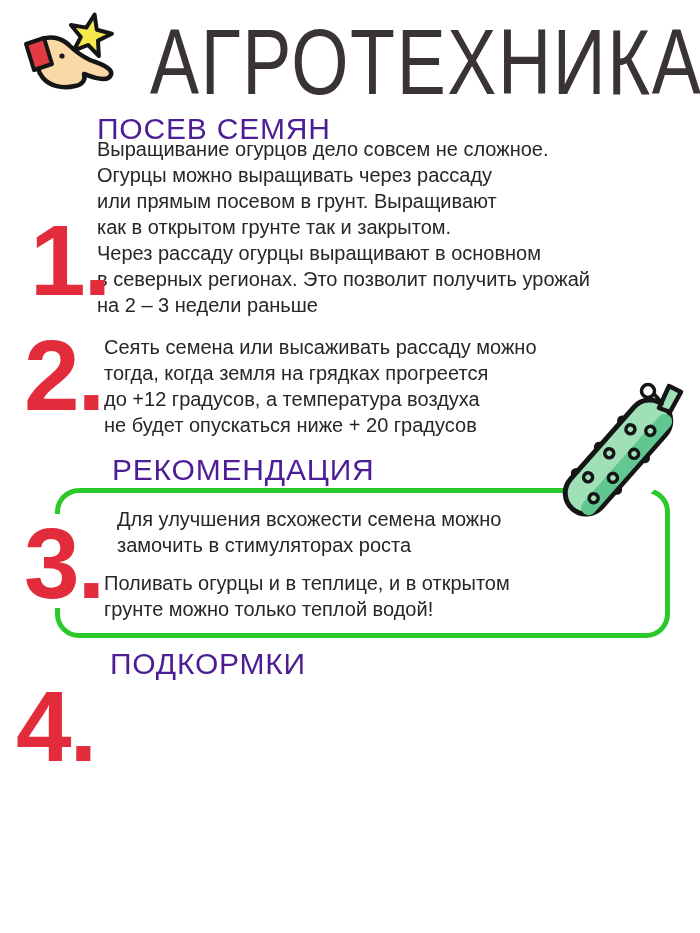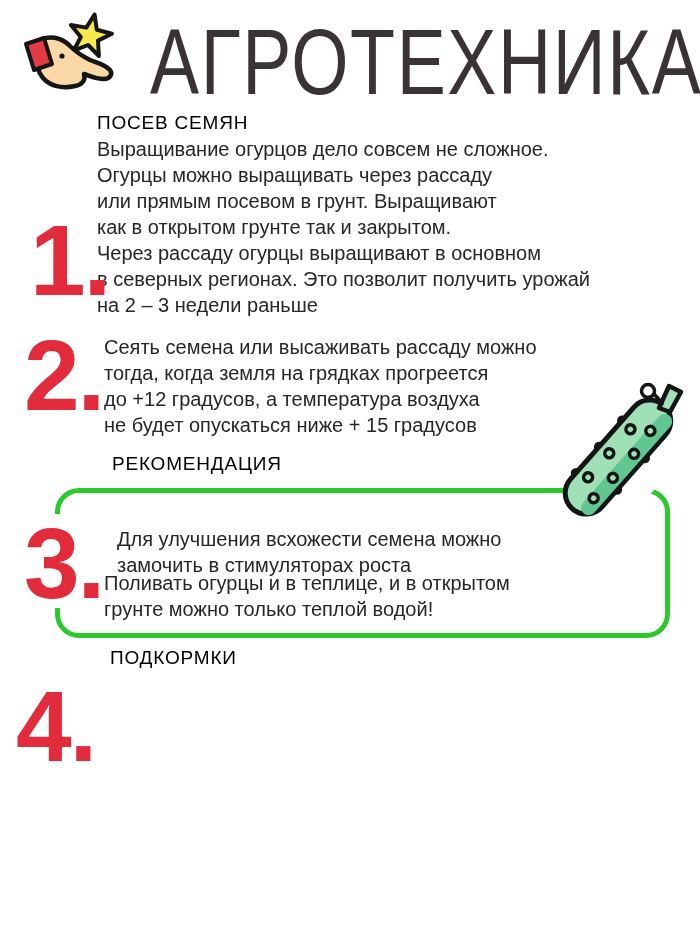--- a/index.html
+++ b/index.html
@@ -9,21 +9,21 @@
   .abs{position:absolute;}
 
   .page-title{
     left:150px;top:16px;
     font-size:92px;line-height:92px;font-weight:400;
     letter-spacing:2px;color:#3a3335;white-space:nowrap;
     transform:scaleX(0.80);transform-origin:left top;
   }
 
   .sec-heading{
-    font-size:19px;letter-spacing:0.8px;color:#000000;
+    font-size:30px;letter-spacing:0.8px;color:#4c1d95;
     font-weight:400;white-space:nowrap;
   }
 
   .para{
     font-size:20px;line-height:26px;color:#2a2528;
     white-space:pre-line;
   }
 
   .big-num{
     font-size:100px;line-height:1;font-weight:700;
@@ -69,29 +69,29 @@
 или прямым посевом в грунт. Выращивают
 как в открытом грунте так и закрытом.
 Через рассаду огурцы выращивают в основном
 в северных регионах. Это позволит получить урожай
 на 2 – 3 недели раньше</div>
 
   <div class="abs big-num" style="left:24px;top:325px;">2.</div>
   <div class="abs para" style="left:104px;top:334px;">Сеять семена или высаживать рассаду можно
 тогда, когда земля на грядках прогреется
 до +12 градусов, а температура воздуха
-не будет опускаться ниже + 15 градусов</div>
+не будет опускаться ниже + 20 градусов</div>
 
   <div class="abs sec-heading" style="left:112px;top:453px;">РЕКОМЕНДАЦИЯ</div>
 
   <div class="abs green-box"></div>
   <div class="abs num3-mask"></div>
 
   <div class="abs big-num" style="left:24px;top:513px;">3.</div>
-  <div class="abs para" style="left:117px;top:526px;z-index:2;">Для улучшения всхожести семена можно
+  <div class="abs para" style="left:117px;top:506px;z-index:2;">Для улучшения всхожести семена можно
 замочить в стимуляторах роста</div>
   <div class="abs para" style="left:104px;top:570px;z-index:2;">Поливать огурцы и в теплице, и в открытом
 грунте можно только теплой водой!</div>
 
   <svg class="abs cucumber" width="148" height="150" viewBox="0 0 148 150">
     <ellipse cx="70" cy="78" rx="72" ry="46" fill="#ffffff" transform="rotate(-48 70 78)"></ellipse>
     <g transform="rotate(-48.6 65 79)">
       <circle cx="25" cy="58" r="3.5" fill="#9fe0b6" stroke="#151515" stroke-width="3"></circle>
       <circle cx="60" cy="58" r="3.5" fill="#9fe0b6" stroke="#151515" stroke-width="3"></circle>
       <circle cx="95" cy="58" r="3.5" fill="#9fe0b6" stroke="#151515" stroke-width="3"></circle>

